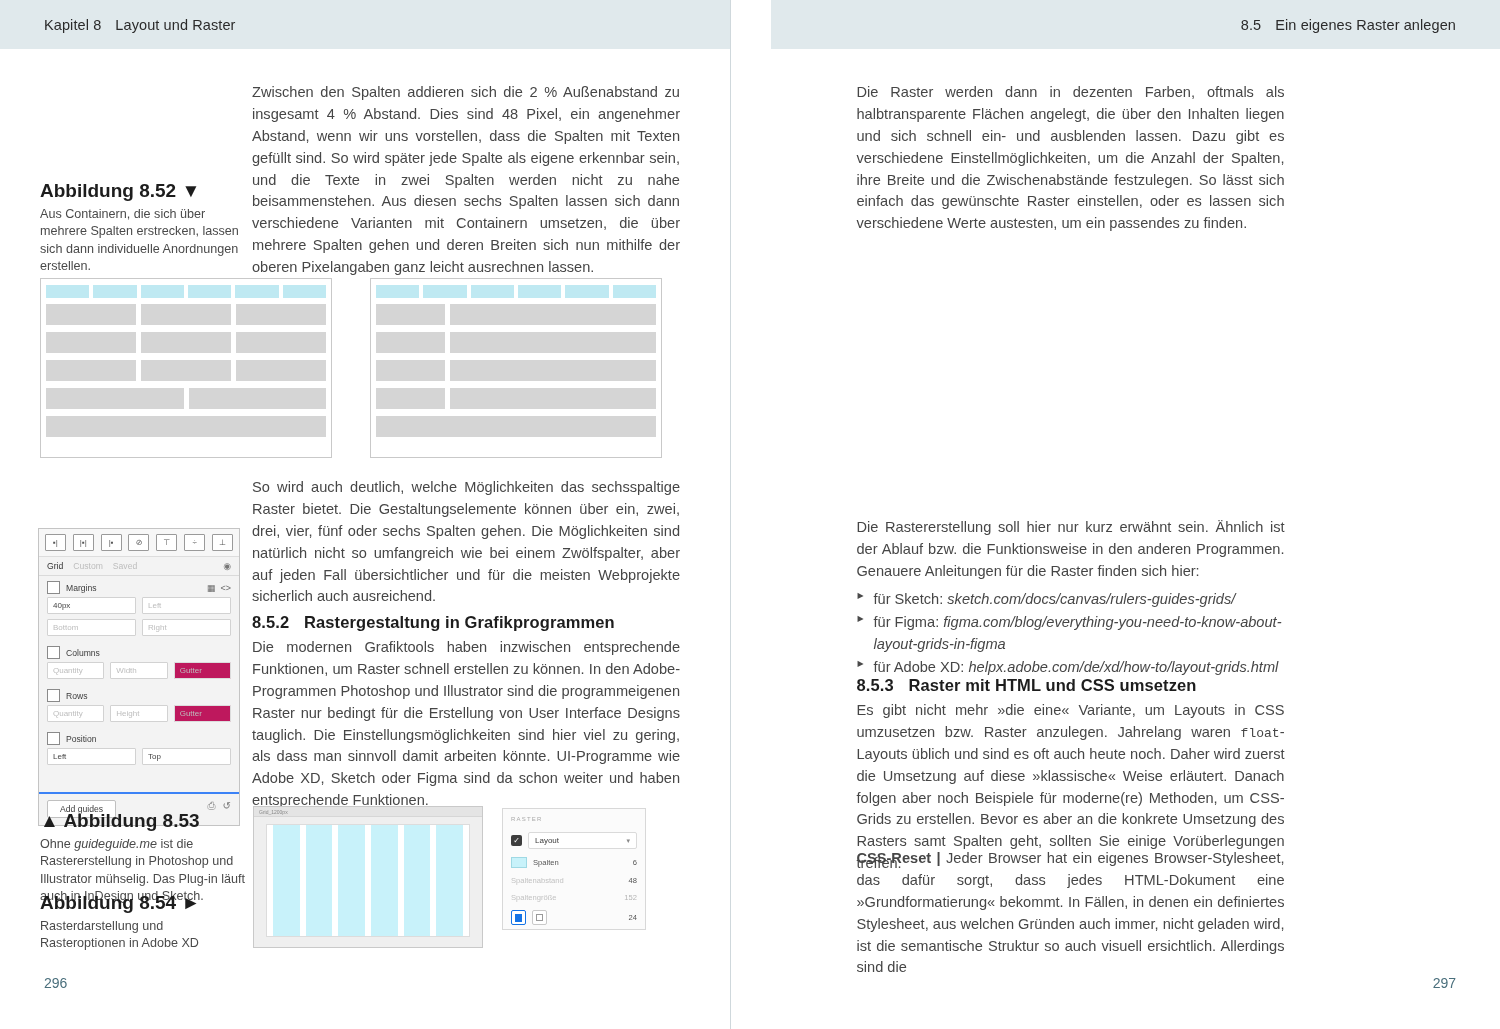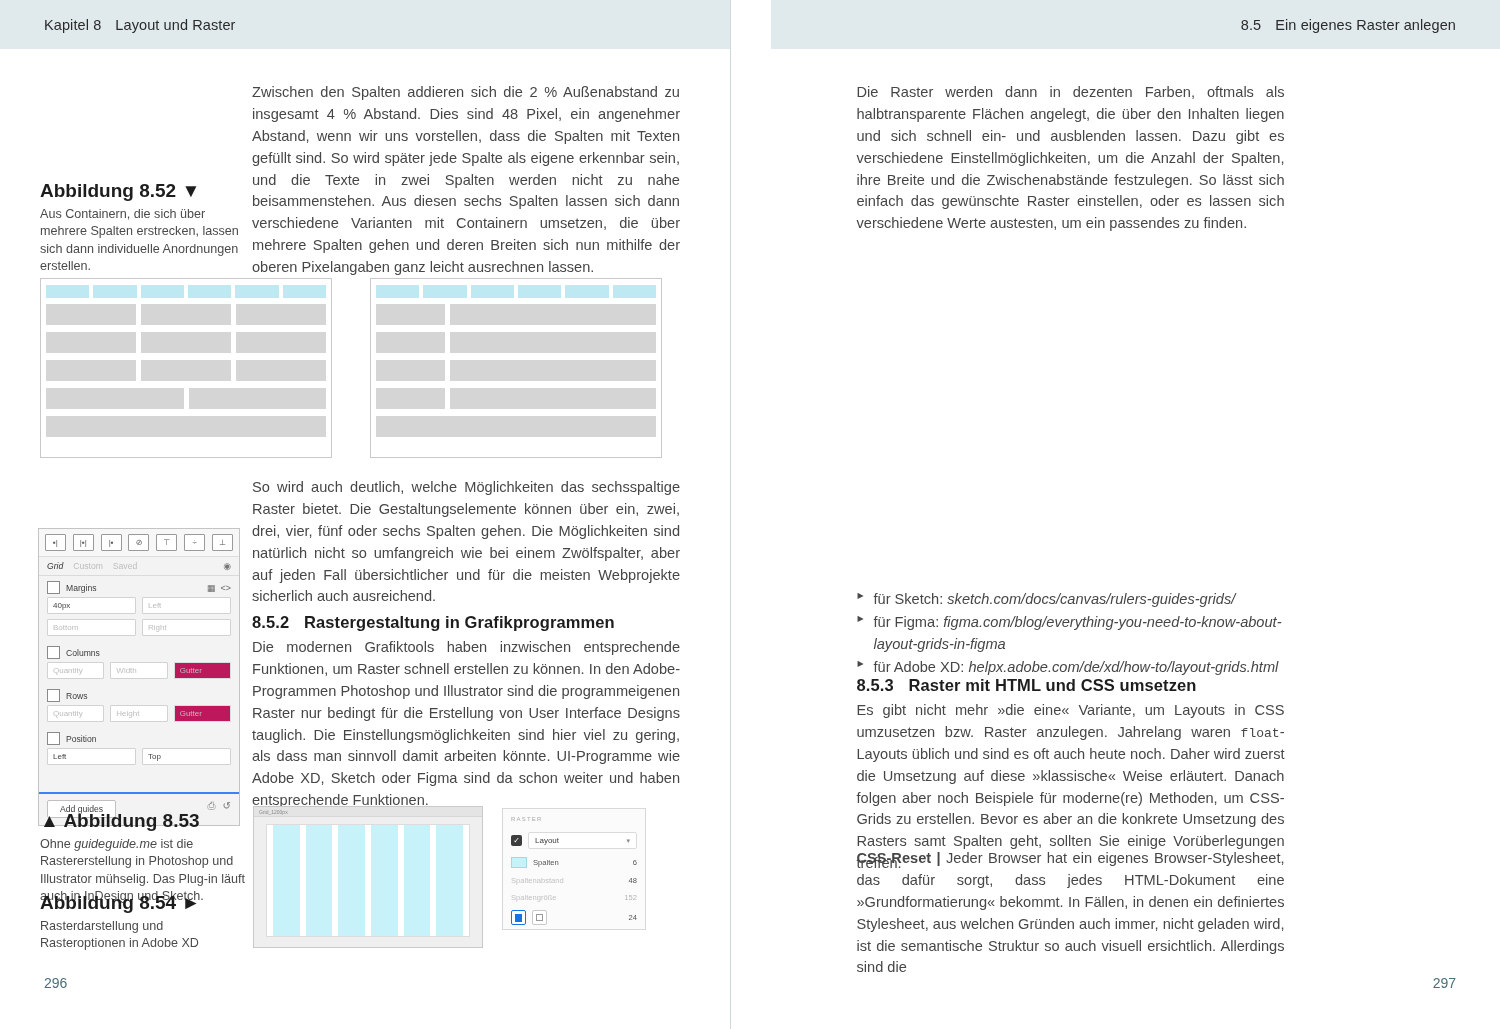--- a/index.html
+++ b/index.html
@@ -69,21 +69,21 @@
     position:absolute;left:38px;top:528px;width:200px;
     background:#f3f3f3;border:1px solid #c4c4c4;
     font-size:8.2px;color:#4a4a4a;
   }
   .gg-tools{display:flex;align-items:center;justify-content:space-between;
     padding:5px 6px;background:#f7f7f7;border-bottom:1px solid #ddd;}
   .gg-tools .t{width:19px;height:15px;border:1px solid #9a9a9a;background:#fff;
     display:flex;align-items:center;justify-content:center;font-size:8px;color:#555;border-radius:1px;}
   .gg-tabs{display:flex;align-items:center;gap:10px;padding:4px 8px;border-bottom:1px solid #dadada;background:#f3f3f3;position:relative;}
   .gg-tabs .tab{font-size:8.6px;color:#bdbdbd;}
-  .gg-tabs .tab.active{color:#333;font-style:italic;}
+  .gg-tabs .tab.active{color:#333;}
   .gg-tabs .eye{margin-left:auto;font-size:9px;color:#777;}
   .gg-sec{display:flex;align-items:center;gap:6px;padding:5px 8px 3px 8px;}
   .gg-sec .ico{width:11px;height:11px;border:1px solid #8a8a8a;background:#fff;}
   .gg-sec .lbl{font-size:8.6px;color:#3c3c3c;}
   .gg-sec .right{margin-left:auto;display:flex;align-items:center;gap:5px;color:#6a6a6a;font-size:9px;}
   .gg-fields{display:flex;gap:6px;padding:0 8px 5px 8px;}
   .gg-fields .f{flex:1;height:15px;border:1px solid #d2d2d2;background:#fff;
     display:flex;align-items:center;padding-left:5px;font-size:8px;color:#bdbdbd;border-radius:1px;}
   .gg-fields .f.filled{color:#444;}
   .gg-fields .f.grey{background:#be185d;border-color:#dcdcdc;}
@@ -359,20 +359,21 @@
   <div class="page right">
 
     <div class="runhead right">
       <span>8.5</span>
       <span class="sep"></span>
       <span>Ein eigenes Raster anlegen</span>
     </div>
 
     <div class="body-col" style="left:86px;top:82px;">Die Raster werden dann in dezenten Farben, oftmals als halbtransparente Flächen angelegt, die über den Inhalten liegen und sich schnell ein- und ausblenden lassen. Dazu gibt es verschiedene Einstellmöglichkeiten, um die Anzahl der Spalten, ihre Breite und die Zwischenabstände festzulegen. So lässt sich einfach das gewünschte Raster einstellen, oder es lassen sich verschiedene Werte austesten, um ein passendes zu finden.</div>
 
+    <div class="body-col" style="left:86px;top:517px;">Die Rastererstellung soll hier nur kurz erwähnt sein. Ähnlich ist der Ablauf bzw. die Funktionsweise in den anderen Programmen. Genauere Anleitungen für die Raster finden sich hier:</div>
 
     <ul class="blist body-col" style="left:86px;top:586px;">
       <li>
         <span>für Sketch: </span><span class="it">sketch.com/docs/canvas/rulers-guides-grids/</span>
       </li>
       <li>
         <span>für Figma: </span><span class="it">figma.com/blog/everything-you-need-to-know-about-layout-grids-in-figma</span>
       </li>
       <li>
         <span>für Adobe XD: </span><span class="it">helpx.adobe.com/de/xd/how-to/layout-grids.html</span>

